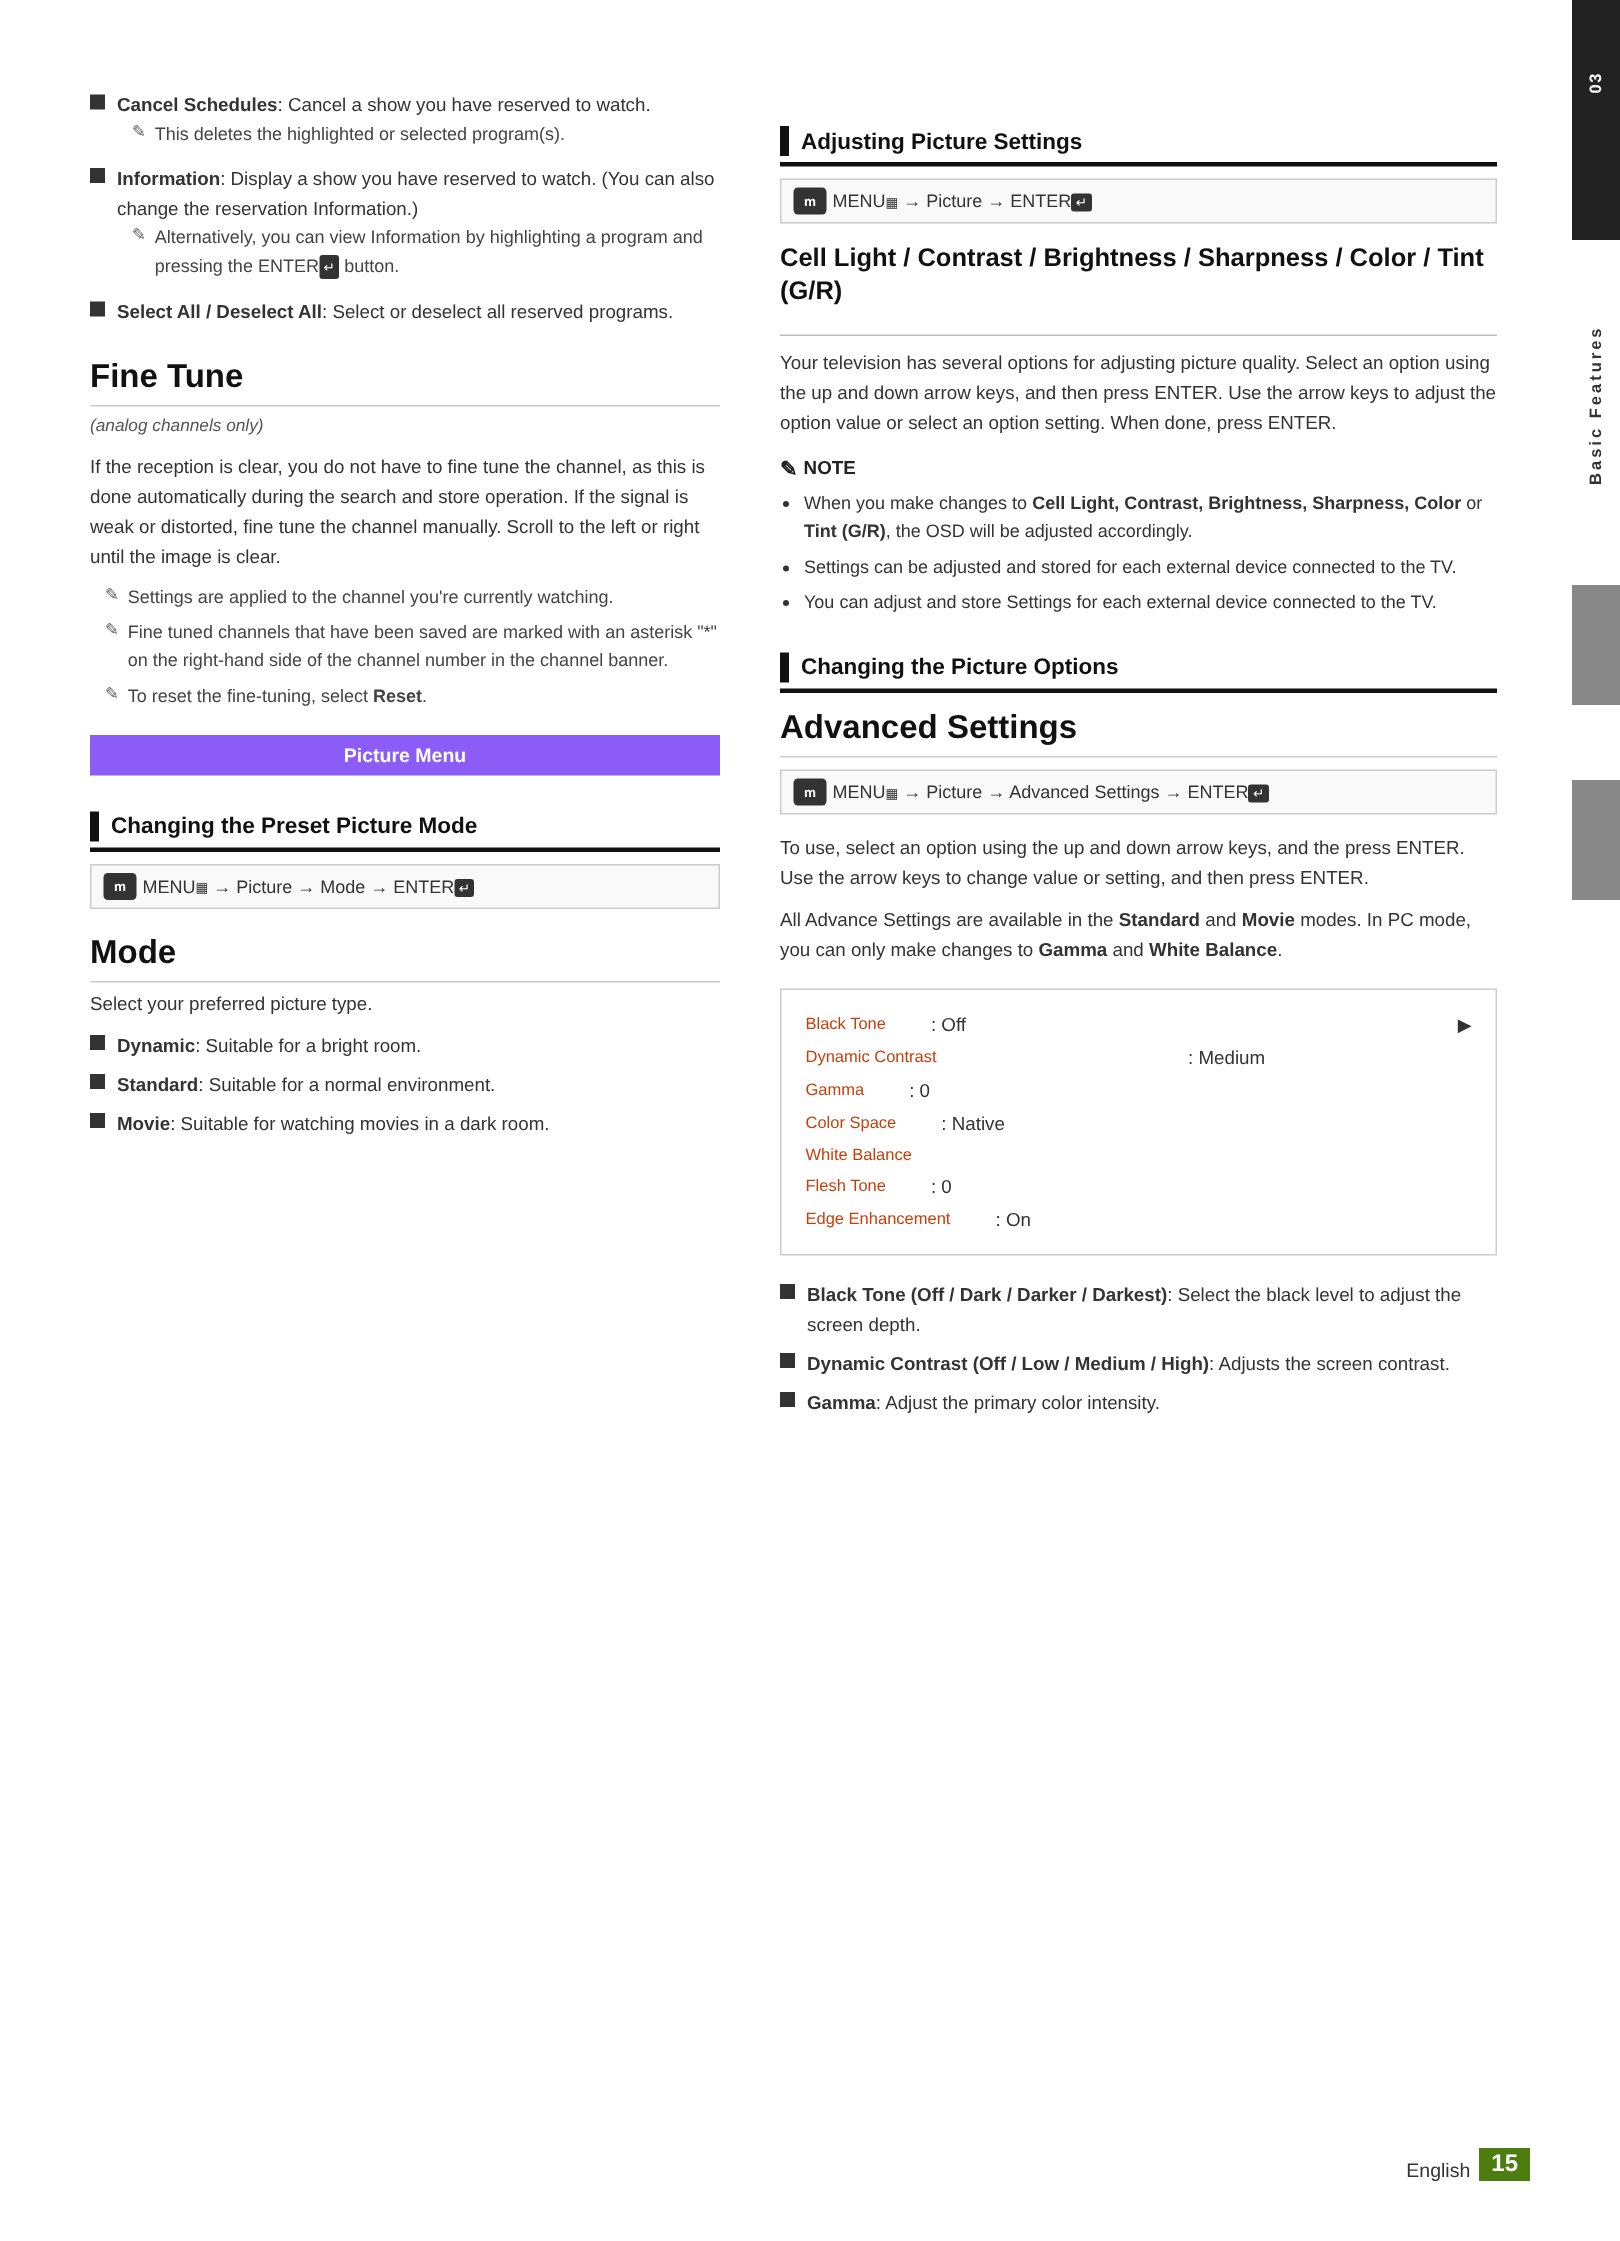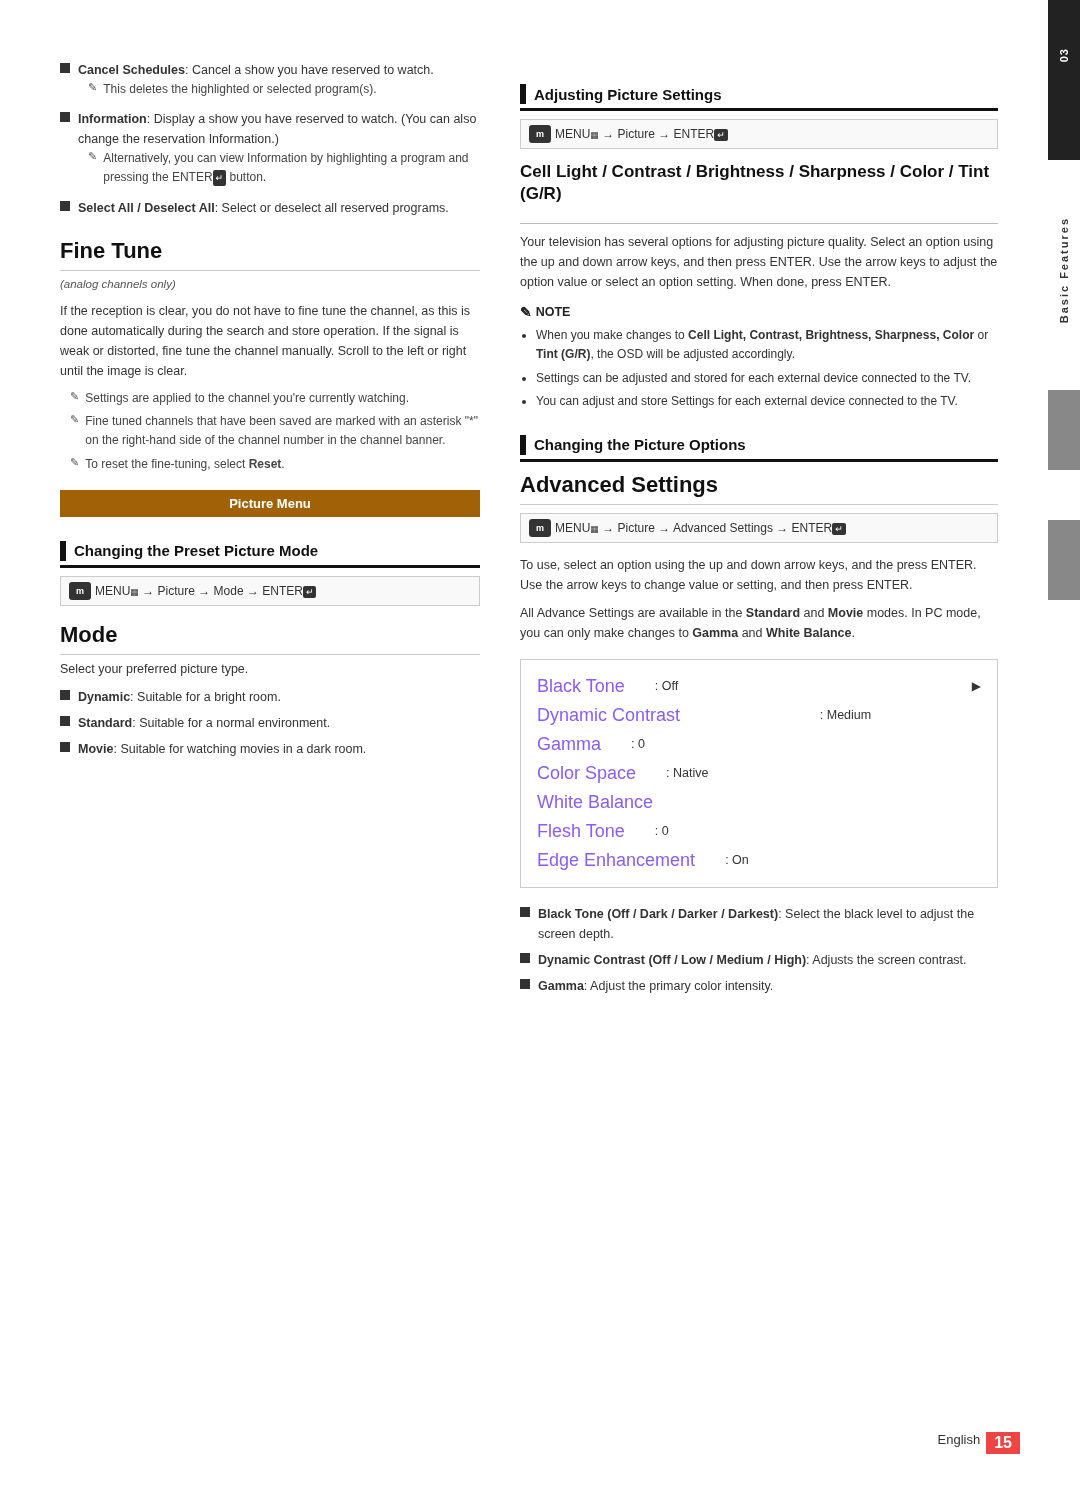--- a/index.html
+++ b/index.html
@@ -149,21 +149,21 @@
       margin-top: 1px;
       color: #555;
     }
     .note-item p {
       margin-bottom: 0;
       font-size: 12px;
       color: #444;
     }
 
     .picture-menu-bar {
-      background: #a16207;
+      background: #8b5cf6;
       color: #fff;
       text-align: center;
       padding: 6px 10px;
       font-size: 13px;
       font-weight: bold;
       margin-bottom: 10px;
       margin-top: 16px;
     }
 
     .menu-path {
@@ -203,22 +203,22 @@
     }
     .settings-row {
       display: flex;
       justify-content: space-between;
       align-items: center;
       padding: 4px 0;
       font-size: 12.5px;
       border-bottom: none;
     }
     .settings-row-label {
-      color: #8b5cf6;
-      font-size: 18px;
+      color: #c2410c;
+      font-size: 11px;
     }
     .settings-row-value {
       color: #333;
       font-size: 12.5px;
     }
     .settings-row-arrow {
       font-size: 12px;
       color: #333;
     }
 
@@ -249,25 +249,25 @@
     }
 
     
     .page-number {
       position: absolute;
       bottom: 40px;
       right: 60px;
       font-size: 13px;
       color: #333;
       display: flex;
-      align-items: flex-start;
+      align-items: flex-end;
       gap: 6px;
     }
     .page-num-box {
-      background: #ef4444;
+      background: #4d7c0f;
       color: #fff;
       font-size: 16px;
       font-weight: bold;
       padding: 2px 8px;
     }
 
     .analog-note {
       font-size: 11.5px;
       color: #555;
       margin-bottom: 8px;

